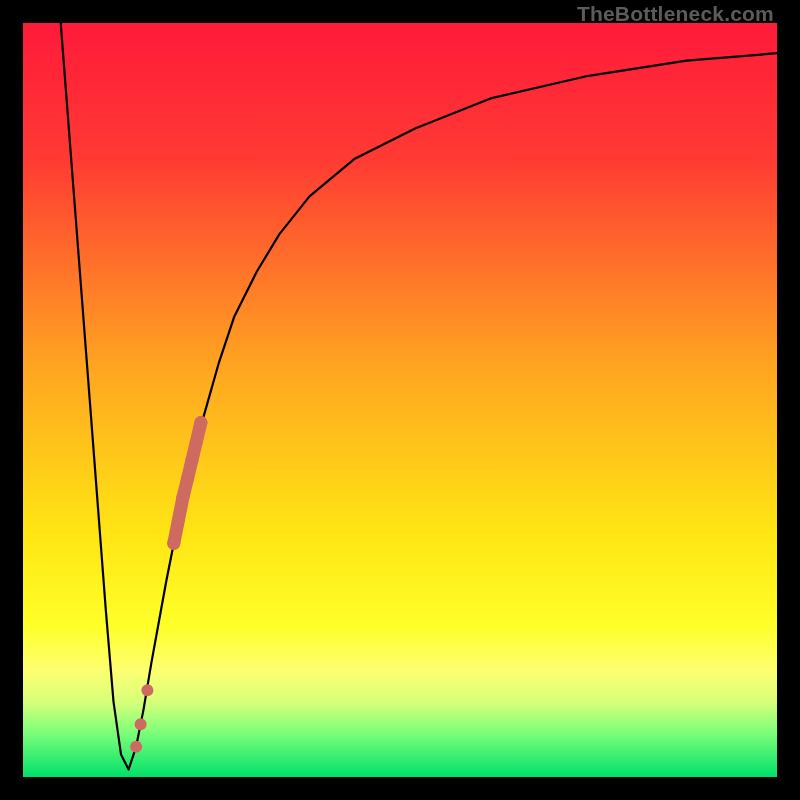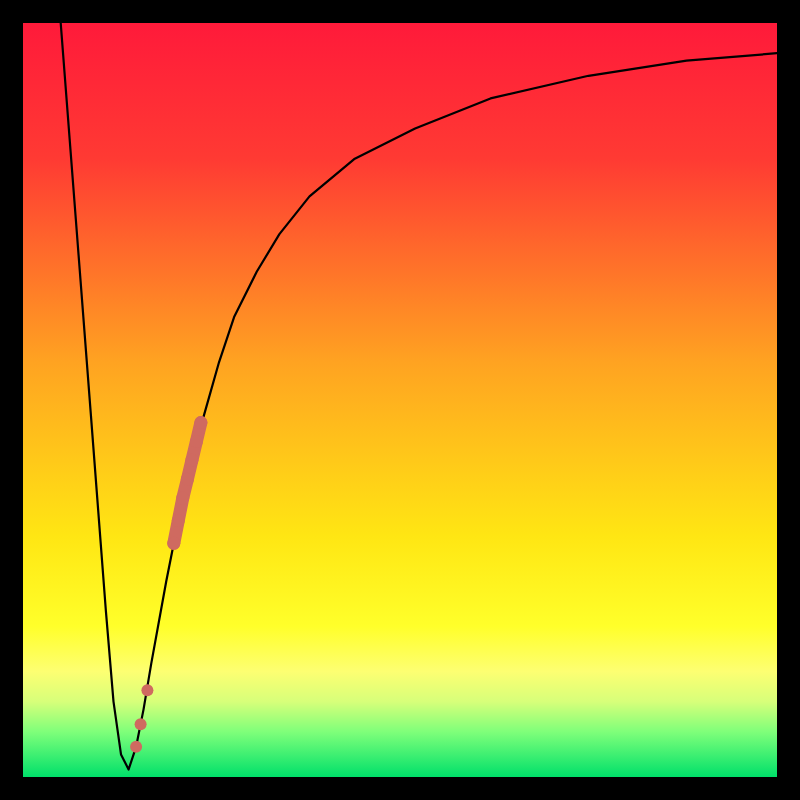--- a/index.html
+++ b/index.html
@@ -78,13 +78,14 @@
           <circle cx="155.3" cy="497.6" r="6.5" fill="#cf6a60"></circle>
           <circle cx="159.8" cy="475.0" r="6.5" fill="#cf6a60"></circle>
           <circle cx="164.4" cy="456.2" r="6.5" fill="#cf6a60"></circle>
           <circle cx="168.9" cy="437.3" r="6.5" fill="#cf6a60"></circle>
           <circle cx="173.4" cy="418.5" r="6.5" fill="#cf6a60"></circle>
           <circle cx="177.9" cy="399.6" r="6.5" fill="#cf6a60"></circle>
         </g>
     </svg>
   </div>
 
+  <div class="watermark">TheBottleneck.com</div>
 </div>
 
 </body></html>

